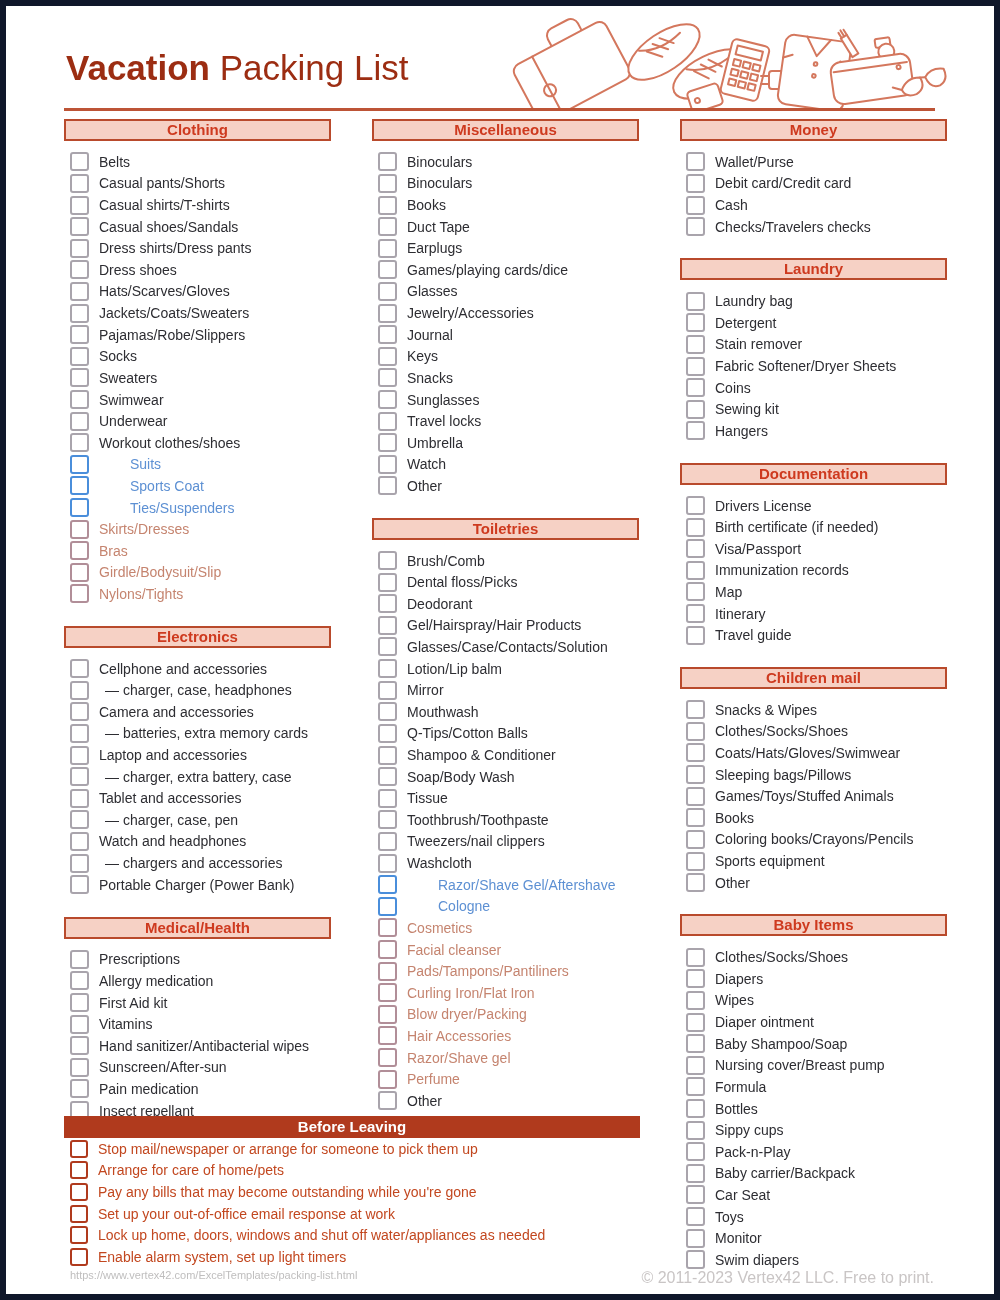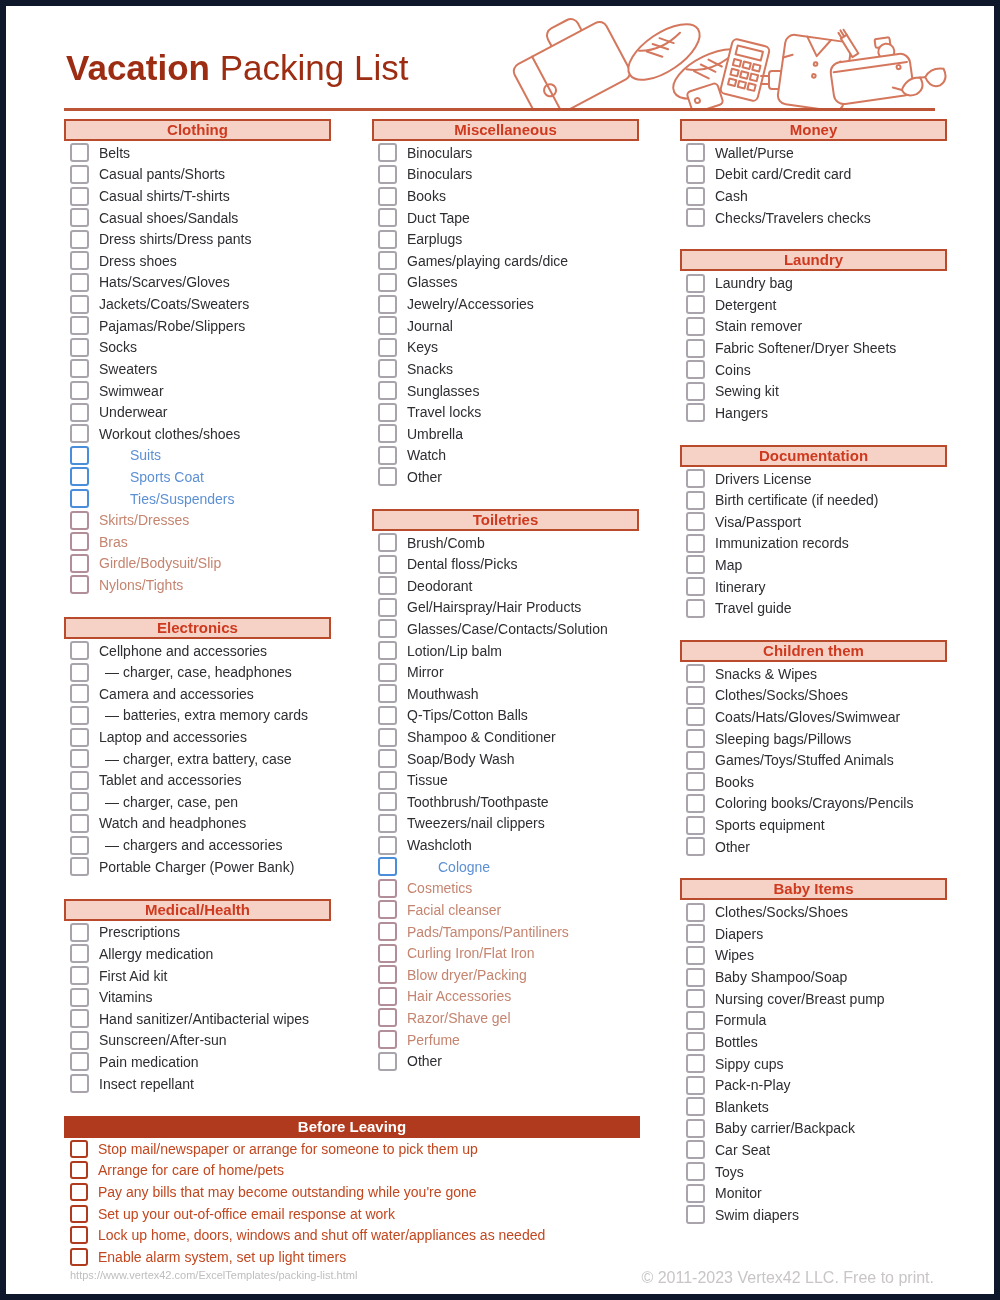--- a/index.html
+++ b/index.html
@@ -42,21 +42,21 @@
   .col{flex:0 0 267px;width:267px;}
   .sec{margin-top:21px;}
   .sec:first-child{margin-top:0;}
   .sec-h{
     box-sizing:border-box;height:22px;
     background:var(--header_bg);
     border:2px solid var(--header_border);
     color:var(--header_text);
     font-size:15px;font-weight:700;text-align:center;line-height:18px;
   }
-  .sec-body{padding-top:1px;}
+  .sec-body{padding-top:10px;}
   .row{display:flex;align-items:center;height:21.62px;}
   .cb{
     flex:0 0 auto;width:15px;height:15px;box-sizing:content-box;
     border:2px solid var(--cb_gray);border-radius:3px;background:#fff;
     margin:0 10px 0 6px;
   }
   .cb.blue{border-color:var(--cb_blue);}
   .cb.rose{border-color:var(--cb_rose);}
   .cb.red{border-color:var(--solid_header);border-width:2.5px;width:14px;height:14px;}
   .lbl{font-size:14px;color:var(--item);white-space:nowrap;}
@@ -479,20 +479,24 @@
             <div class="row">
               <span class="cb"></span>
               <span class="lbl">Tweezers/nail clippers</span>
             </div>
             <div class="row">
               <span class="cb"></span>
               <span class="lbl">Washcloth</span>
             </div>
             <div class="row">
               <span class="cb blue"></span>
+              <span class="lbl blue">Razor/Shave Gel/Aftershave</span>
+            </div>
+            <div class="row">
+              <span class="cb blue"></span>
               <span class="lbl blue">Cologne</span>
             </div>
             <div class="row">
               <span class="cb rose"></span>
               <span class="lbl rose">Cosmetics</span>
             </div>
             <div class="row">
               <span class="cb rose"></span>
               <span class="lbl rose">Facial cleanser</span>
             </div>
@@ -609,21 +613,21 @@
               <span class="cb"></span>
               <span class="lbl">Itinerary</span>
             </div>
             <div class="row">
               <span class="cb"></span>
               <span class="lbl">Travel guide</span>
             </div>
           </div>
         </section>
         <section class="sec">
-          <div class="sec-h">Children them</div>
+          <div class="sec-h">Children mail</div>
           <div class="sec-body">
             <div class="row">
               <span class="cb"></span>
               <span class="lbl">Snacks &amp; Wipes</span>
             </div>
             <div class="row">
               <span class="cb"></span>
               <span class="lbl">Clothes/Socks/Shoes</span>
             </div>
             <div class="row">
@@ -666,20 +670,24 @@
             <div class="row">
               <span class="cb"></span>
               <span class="lbl">Diapers</span>
             </div>
             <div class="row">
               <span class="cb"></span>
               <span class="lbl">Wipes</span>
             </div>
             <div class="row">
               <span class="cb"></span>
+              <span class="lbl">Diaper ointment</span>
+            </div>
+            <div class="row">
+              <span class="cb"></span>
               <span class="lbl">Baby Shampoo/Soap</span>
             </div>
             <div class="row">
               <span class="cb"></span>
               <span class="lbl">Nursing cover/Breast pump</span>
             </div>
             <div class="row">
               <span class="cb"></span>
               <span class="lbl">Formula</span>
             </div>
@@ -687,24 +695,20 @@
               <span class="cb"></span>
               <span class="lbl">Bottles</span>
             </div>
             <div class="row">
               <span class="cb"></span>
               <span class="lbl">Sippy cups</span>
             </div>
             <div class="row">
               <span class="cb"></span>
               <span class="lbl">Pack-n-Play</span>
-            </div>
-            <div class="row">
-              <span class="cb"></span>
-              <span class="lbl">Blankets</span>
             </div>
             <div class="row">
               <span class="cb"></span>
               <span class="lbl">Baby carrier/Backpack</span>
             </div>
             <div class="row">
               <span class="cb"></span>
               <span class="lbl">Car Seat</span>
             </div>
             <div class="row">

